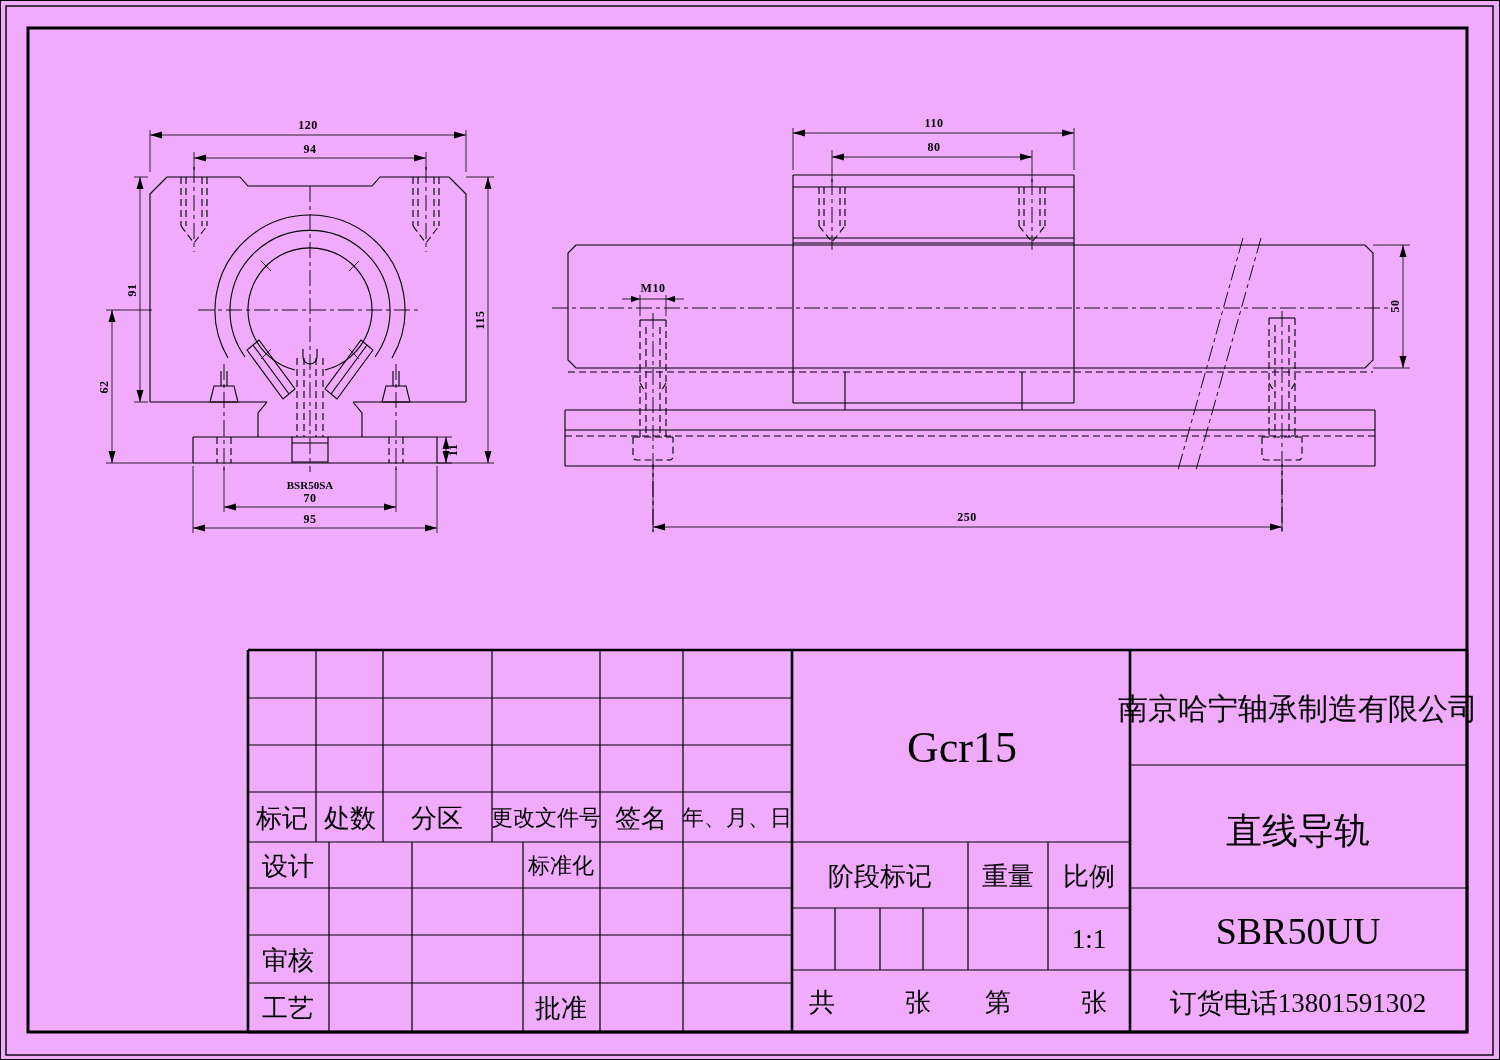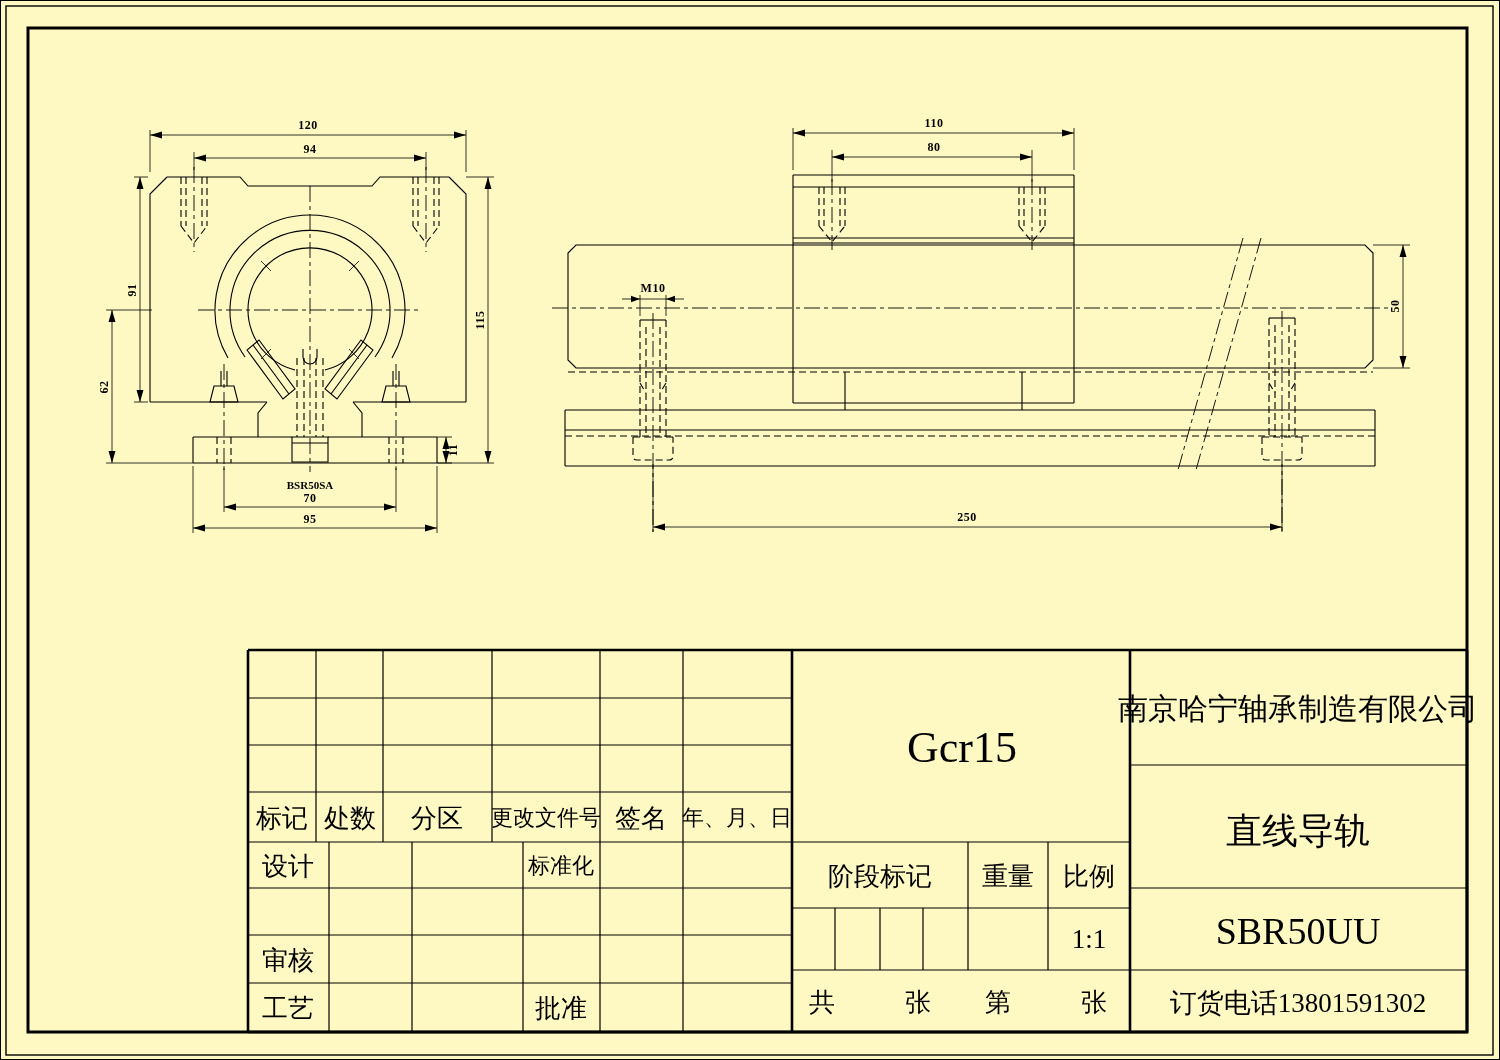--- a/index.html
+++ b/index.html
@@ -1,16 +1,16 @@
 <!DOCTYPE html>
 <html><head>
 <meta charset="utf-8">
 <style>
   html,body{margin:0;padding:0;background:#ffffff;}
-  .page{position:relative;width:1500px;height:1060px;background:#fef9c3;overflow:hidden;}
+  .page{position:relative;width:1500px;height:1060px;background:#f0abfc;overflow:hidden;}
   svg{display:block;}
   svg text{font-family:"Liberation Serif","DejaVu Serif",serif;fill:#000;}
   .dim{font-size:12px;font-weight:bold;letter-spacing:0.5px;}
   .lbl{font-size:11px;font-weight:bold;}
   .tb26{font-size:26px;}
   .tb22{font-size:22px;}
   .mat{font-size:44px;}
   .mdl{font-size:38px;}
   .co{font-size:30px;}
   .pn{font-size:36px;}

